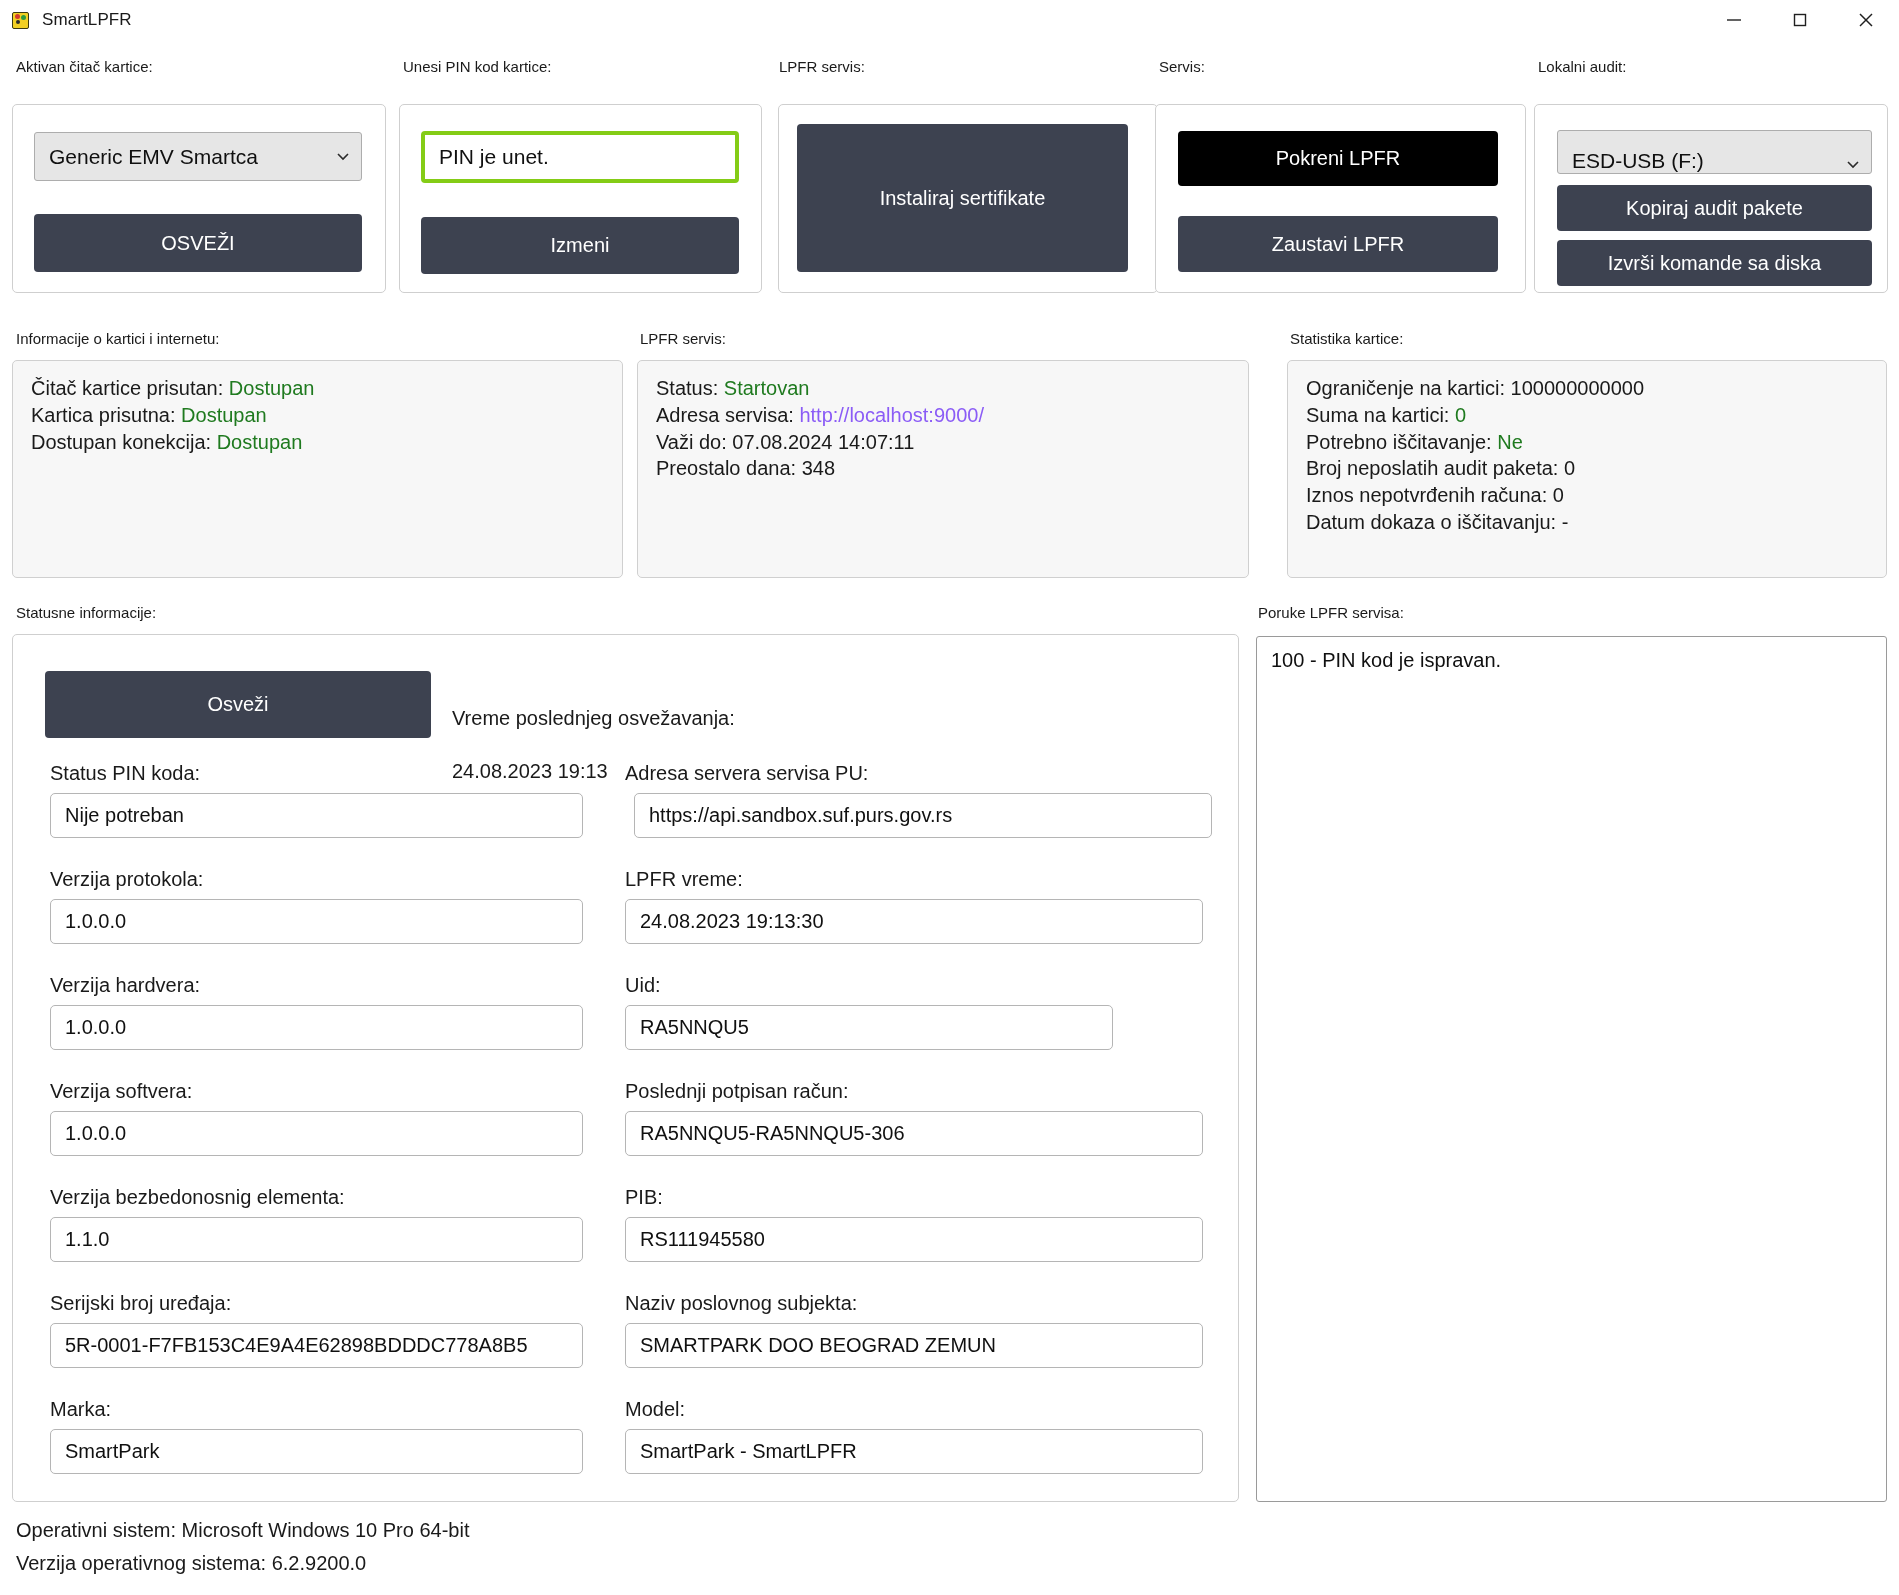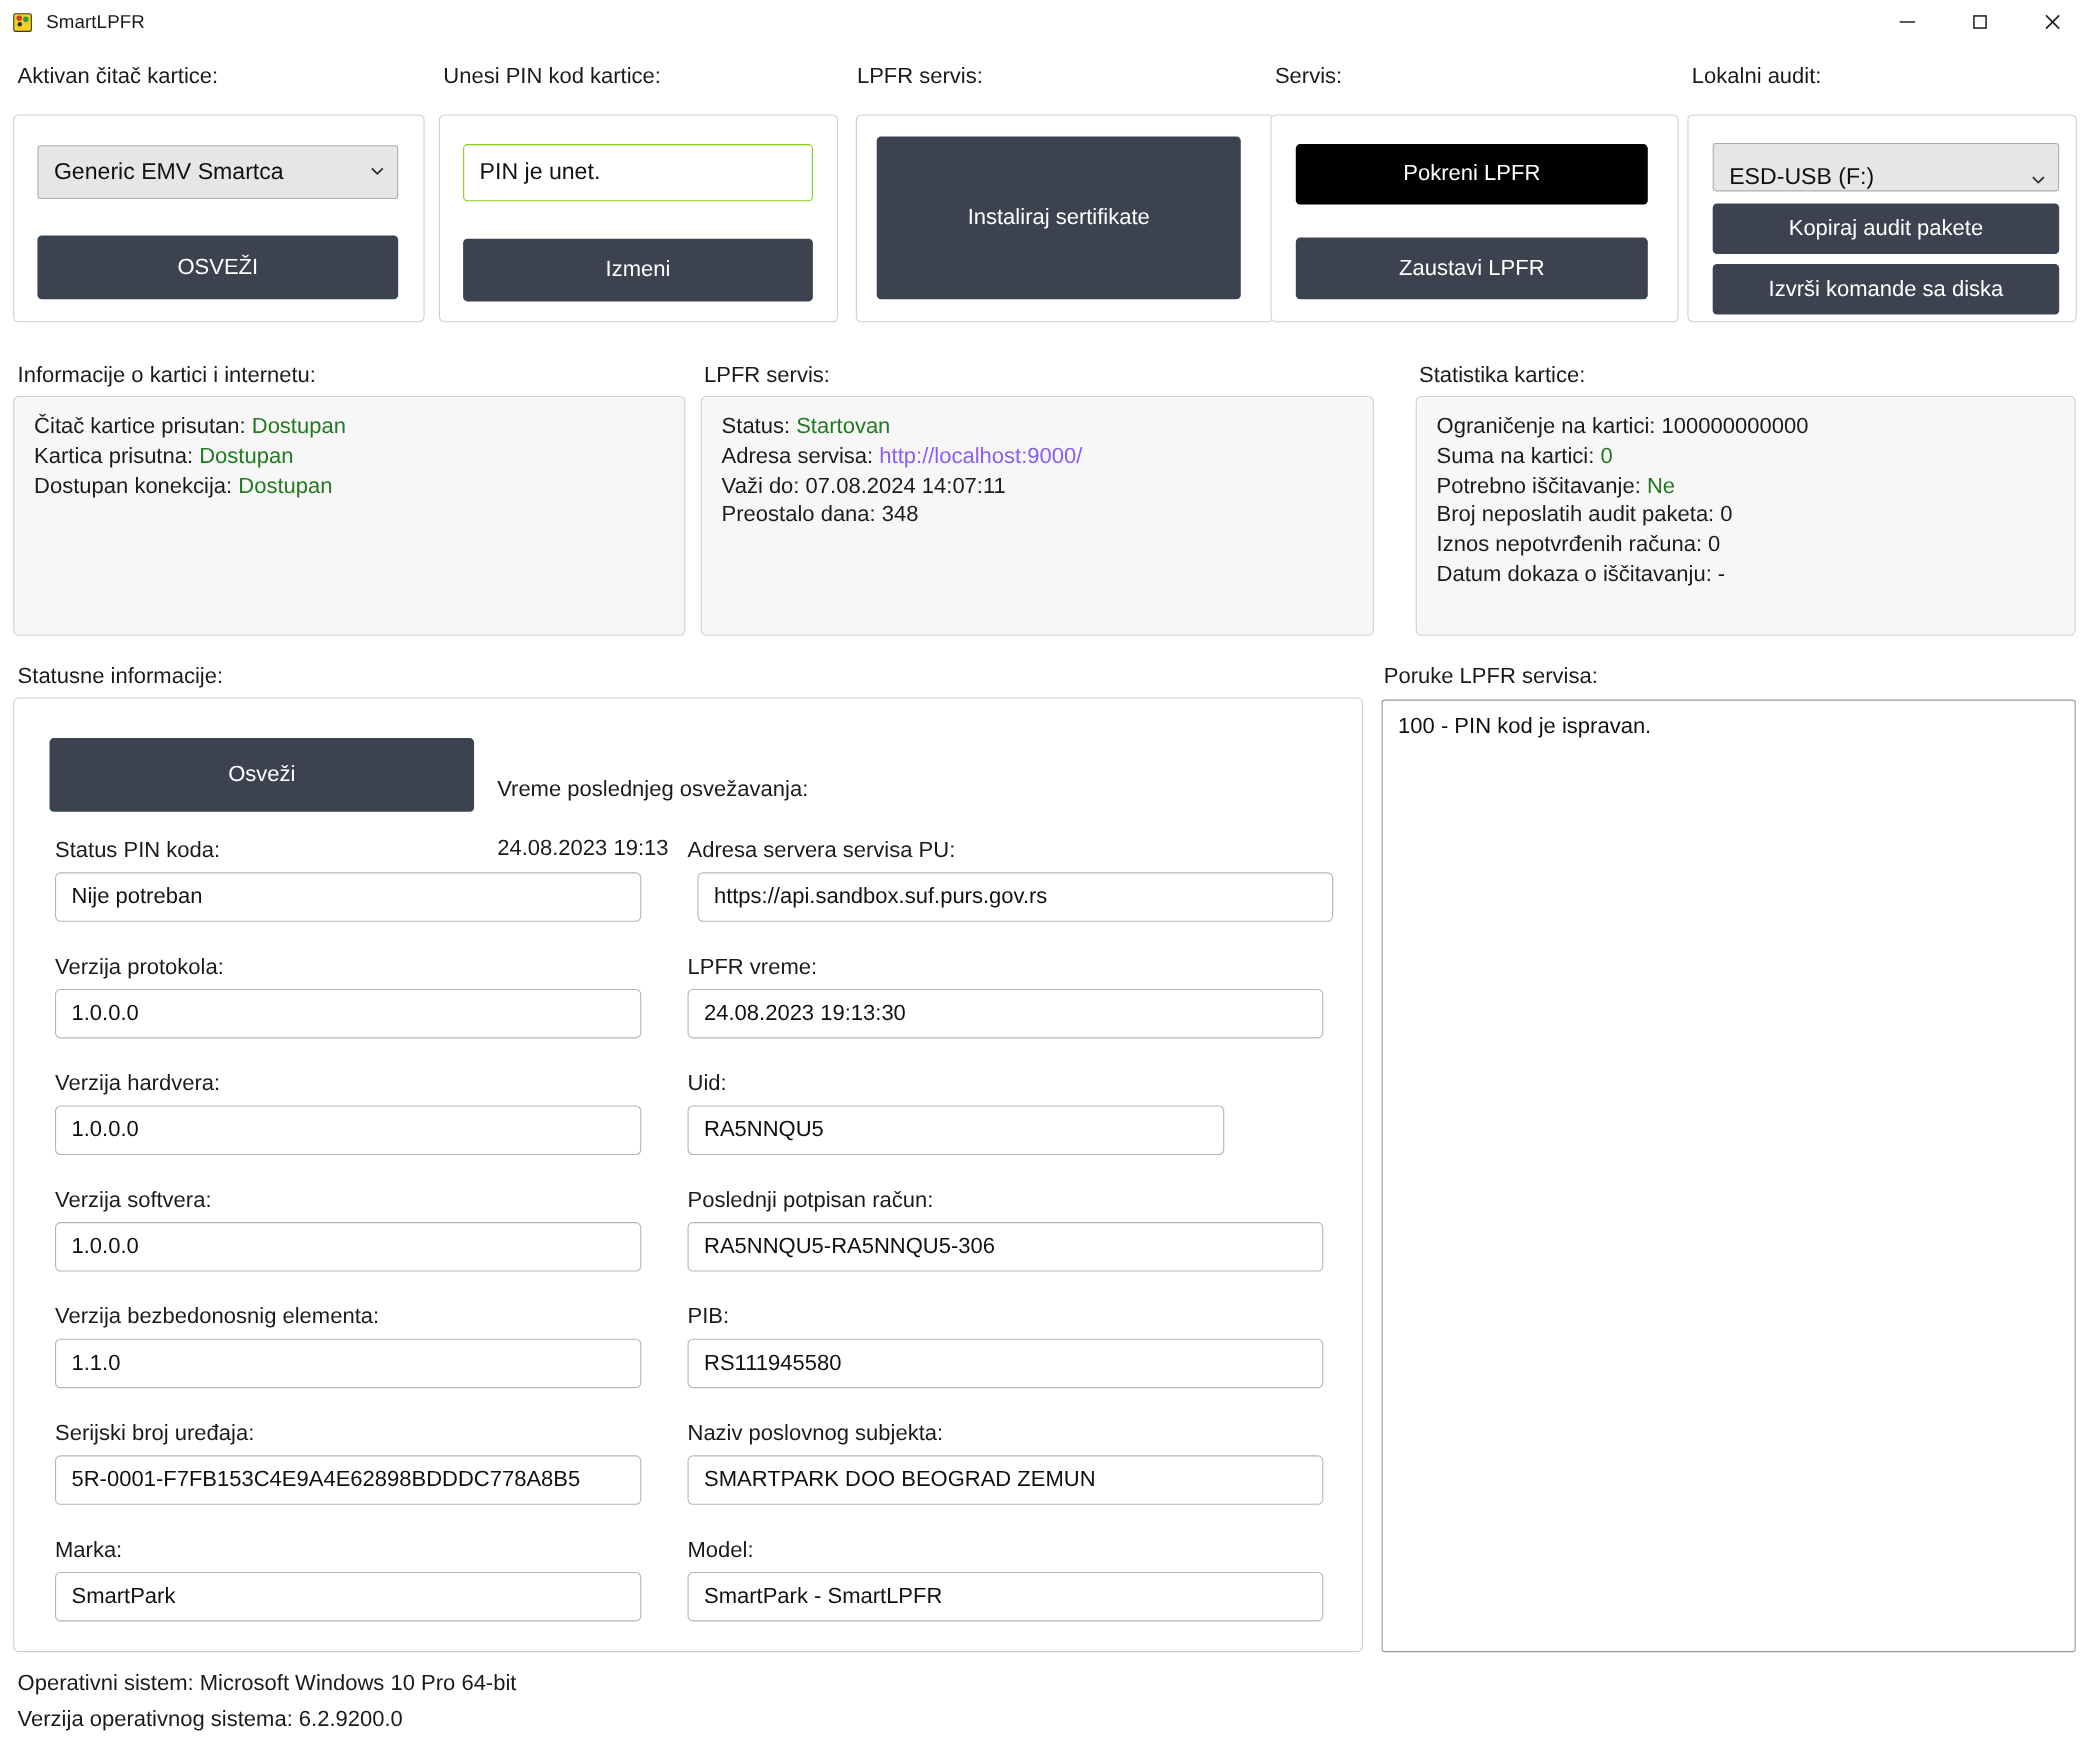--- a/index.html
+++ b/index.html
@@ -34,21 +34,21 @@
   .win-controls { margin-left: auto; display: flex; height: 40px; }
   .win-btn {
     width: 66px; height: 40px; display: flex; align-items: center; justify-content: center;
     color: #202020;
   }
   .win-btn svg { display:block; }
 
   
   .section-label {
     position: absolute;
-    font-size: 20px; color: #1a1a1a; white-space: nowrap;
+    font-size: 15px; color: #1a1a1a; white-space: nowrap;
   }
   .group-box {
     position: absolute;
     border: 1px solid #cfcfcf;
     border-radius: 5px;
     background: #ffffff;
   }
   .info-box {
     position: absolute;
     border: 1px solid #d0d0d0;
@@ -97,21 +97,21 @@
     color: #101010;
     cursor: pointer;
     overflow: hidden;
   }
   .combo .val { flex: 1 1 auto; overflow: hidden; white-space: nowrap; }
   .combo .chev { flex: 0 0 auto; font-size: 15px; color: #2b2b2b; padding-left: 6px; }
 
   .txt-box {
     position: absolute;
     background: #ffffff;
-    border: 1px solid #84cc16;
+    border: 4px solid #84cc16;
     border-radius: 4px;
     display: flex; align-items: center;
     font-size: 21px;
     padding: 0 14px;
     color: #101010;
     white-space: nowrap;
     overflow: hidden;
   }
 
   

